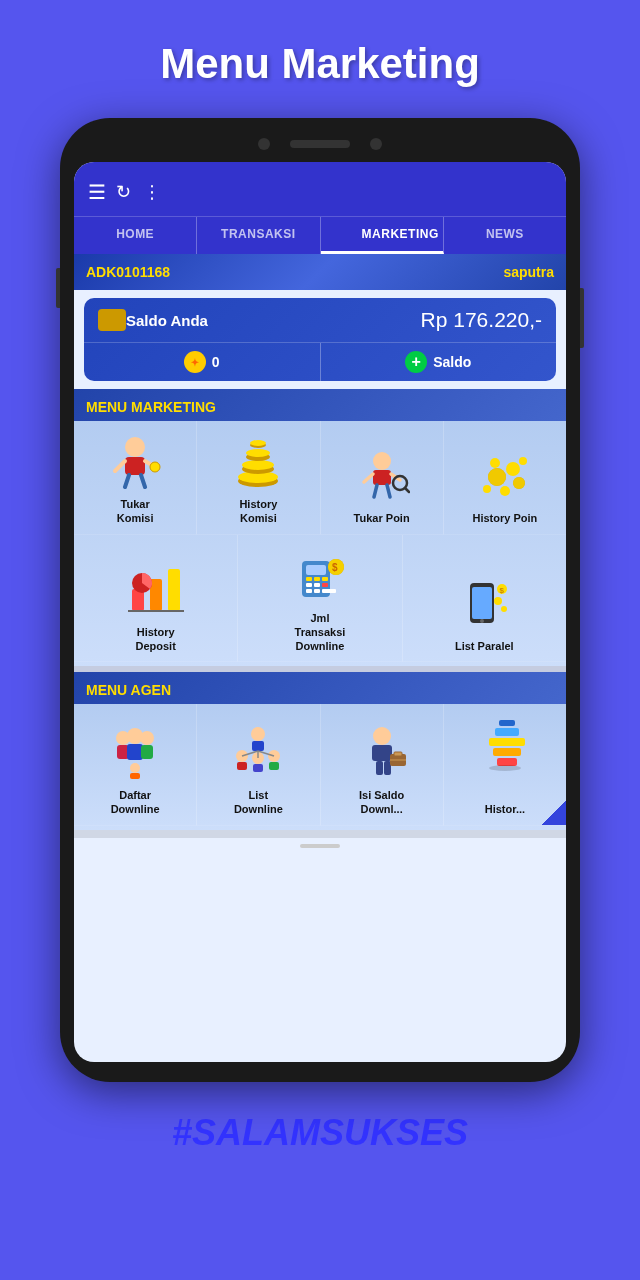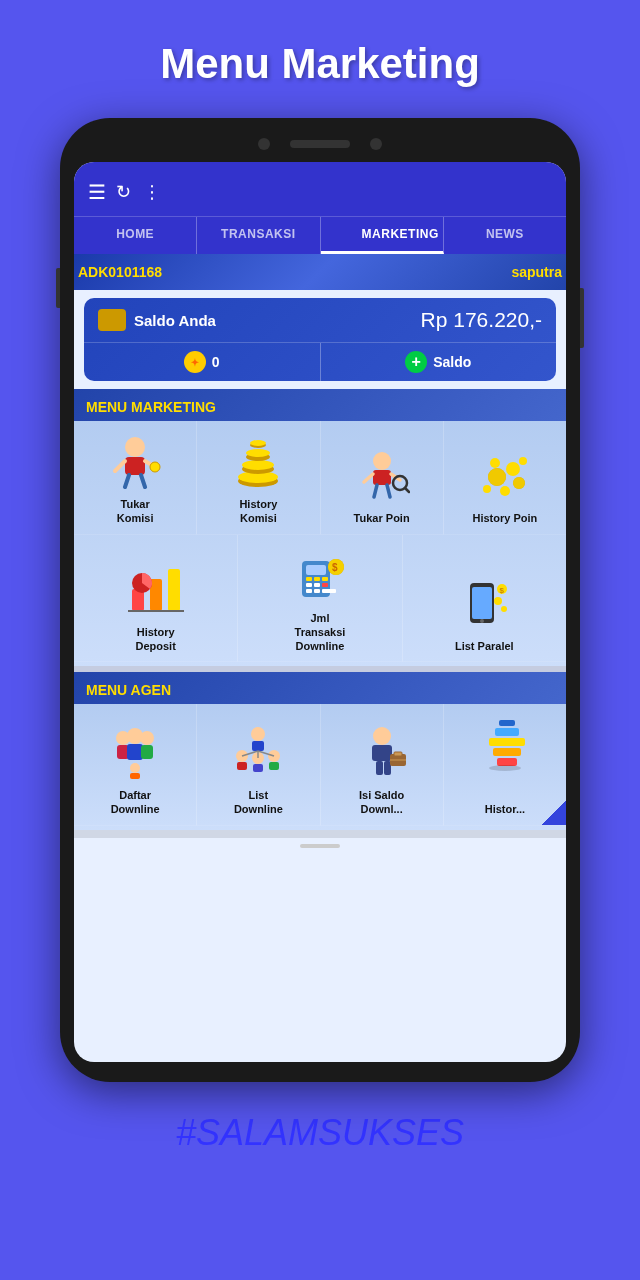--- a/index.html
+++ b/index.html
@@ -118,21 +118,21 @@
 
     .tab-item.active {
       color: white;
       border-bottom: 3px solid white;
       text-align: right;
     }
 
     
     .user-banner {
       background: linear-gradient(135deg, #1a3aaa, #4466dd, #2244aa);
-      padding: 10px 4px;
+      padding: 10px 12px;
       display: flex;
       justify-content: space-between;
       align-items: center;
     }
 
     .user-id {
       color: #ffdd00;
       font-weight: bold;
       font-size: 14px;
     }
@@ -155,21 +155,21 @@
       display: flex;
       align-items: center;
       justify-content: space-between;
       padding: 10px 14px;
       border-bottom: 1px solid rgba(255,255,255,0.2);
     }
 
     .saldo-label-row {
       display: flex;
       align-items: center;
-      gap: 8px;
+      gap: 0;
       text-align: center;
     }
 
     .wallet-icon {
       width: 28px; height: 22px;
       background: #cc9900;
       border-radius: 4px;
       position: relative;
       display: inline-block;
     }
@@ -263,21 +263,21 @@
 
     .section-divider {
       height: 6px;
       background: rgba(0,0,50,0.15);
     }
 
     
     .bottom-hashtag {
       color: #3333ff;
       font-size: 36px;
-      font-weight: 400;
+      font-weight: 700;
       font-style: italic;
       margin: 30px 0 20px;
       text-align: center;
     }
 
     
     .phone-side-btn-left {
       position: absolute;
       left: -4px;
       top: 150px;

